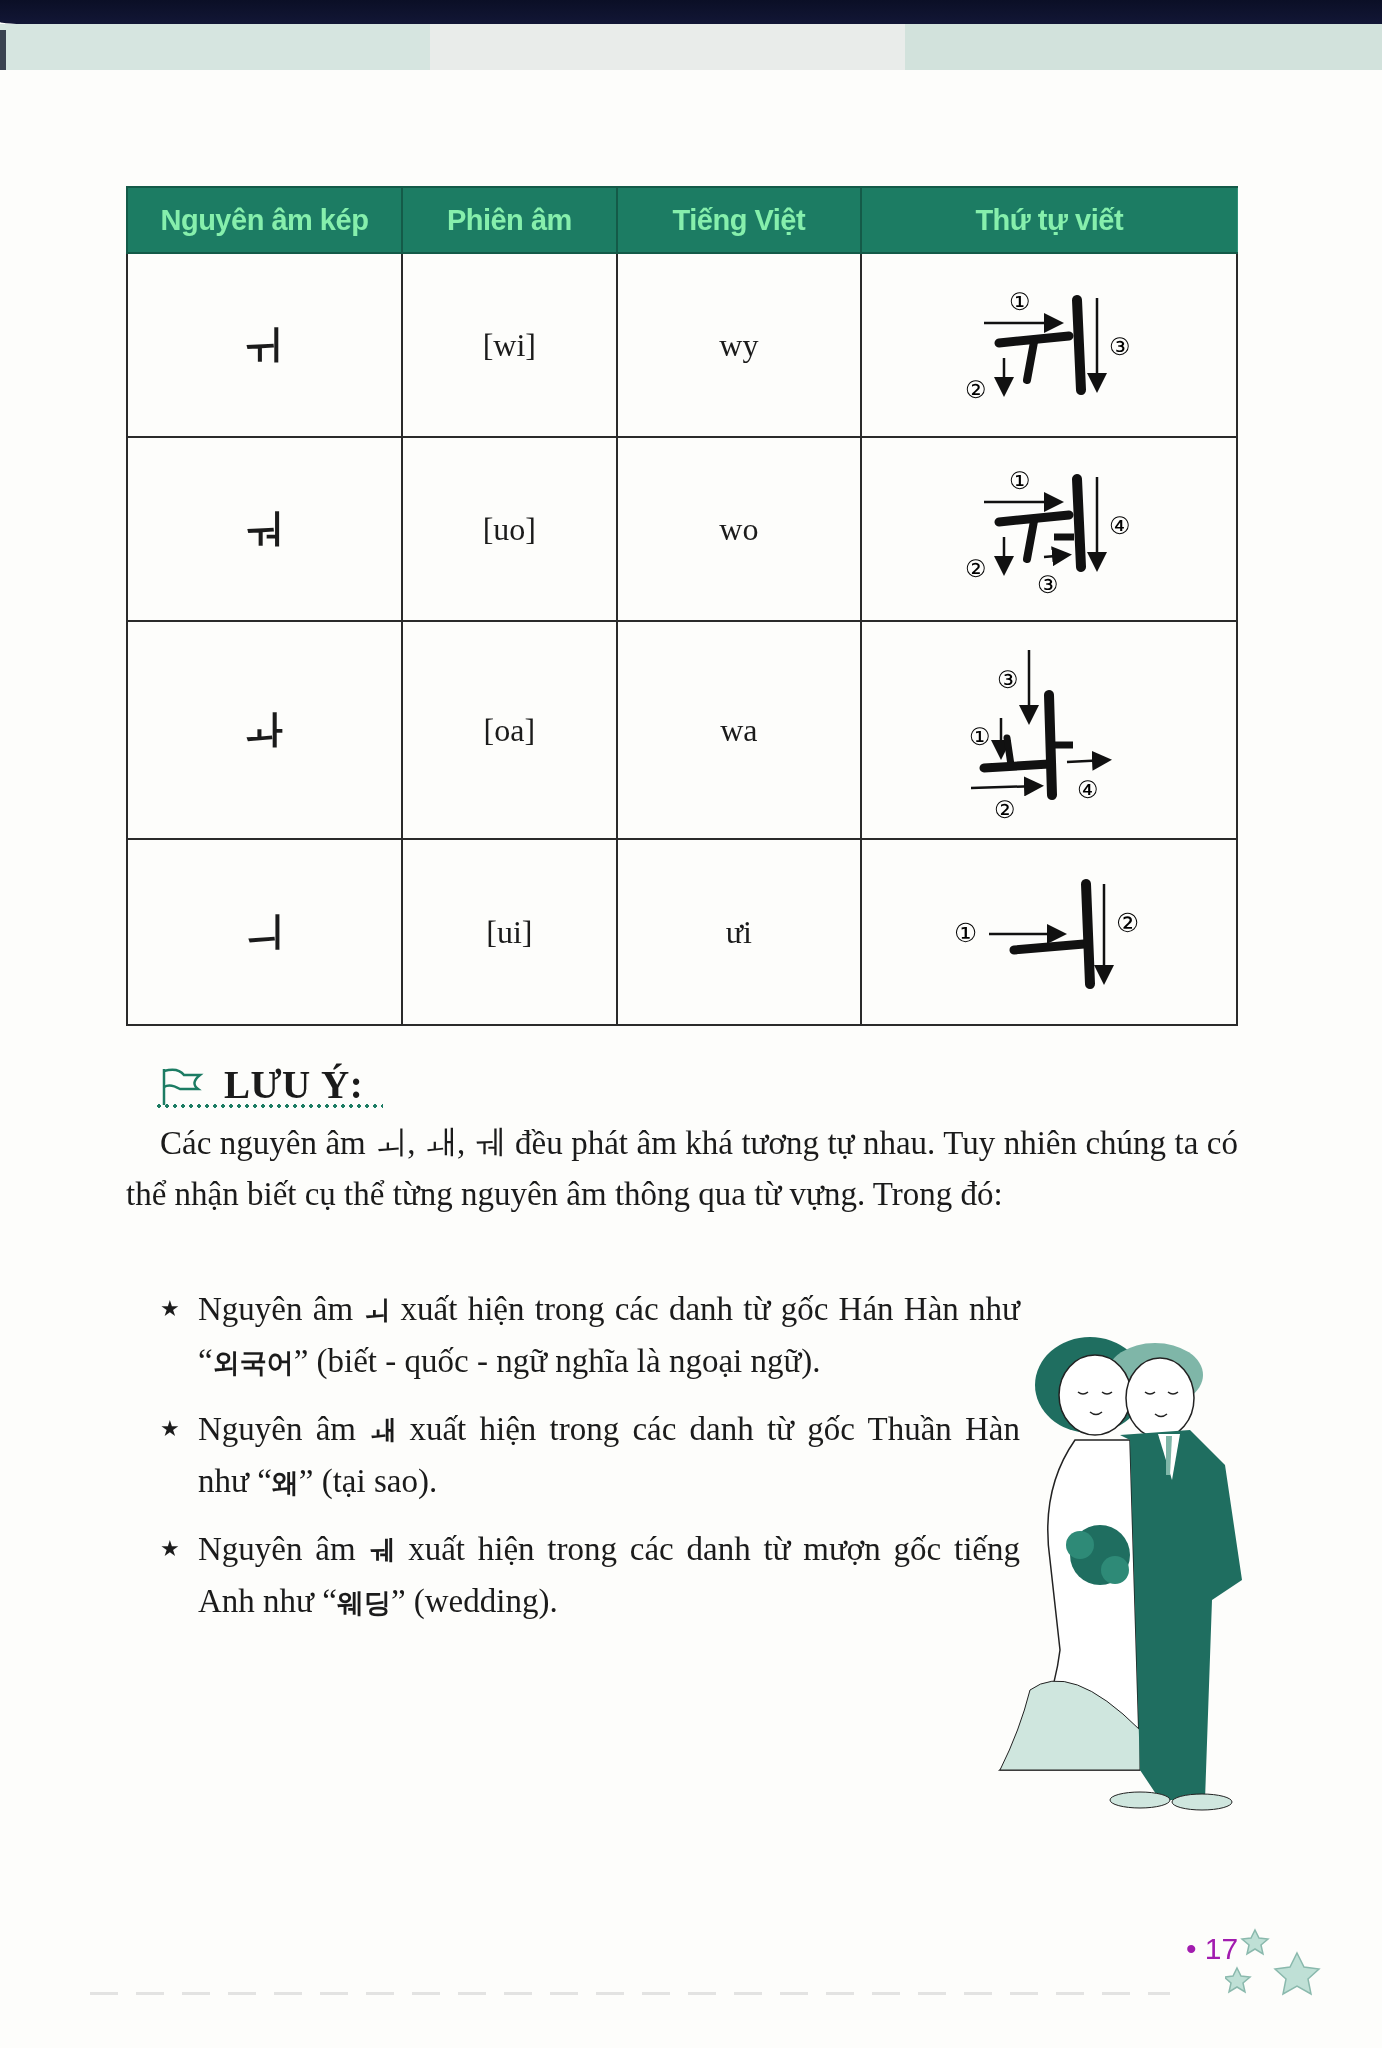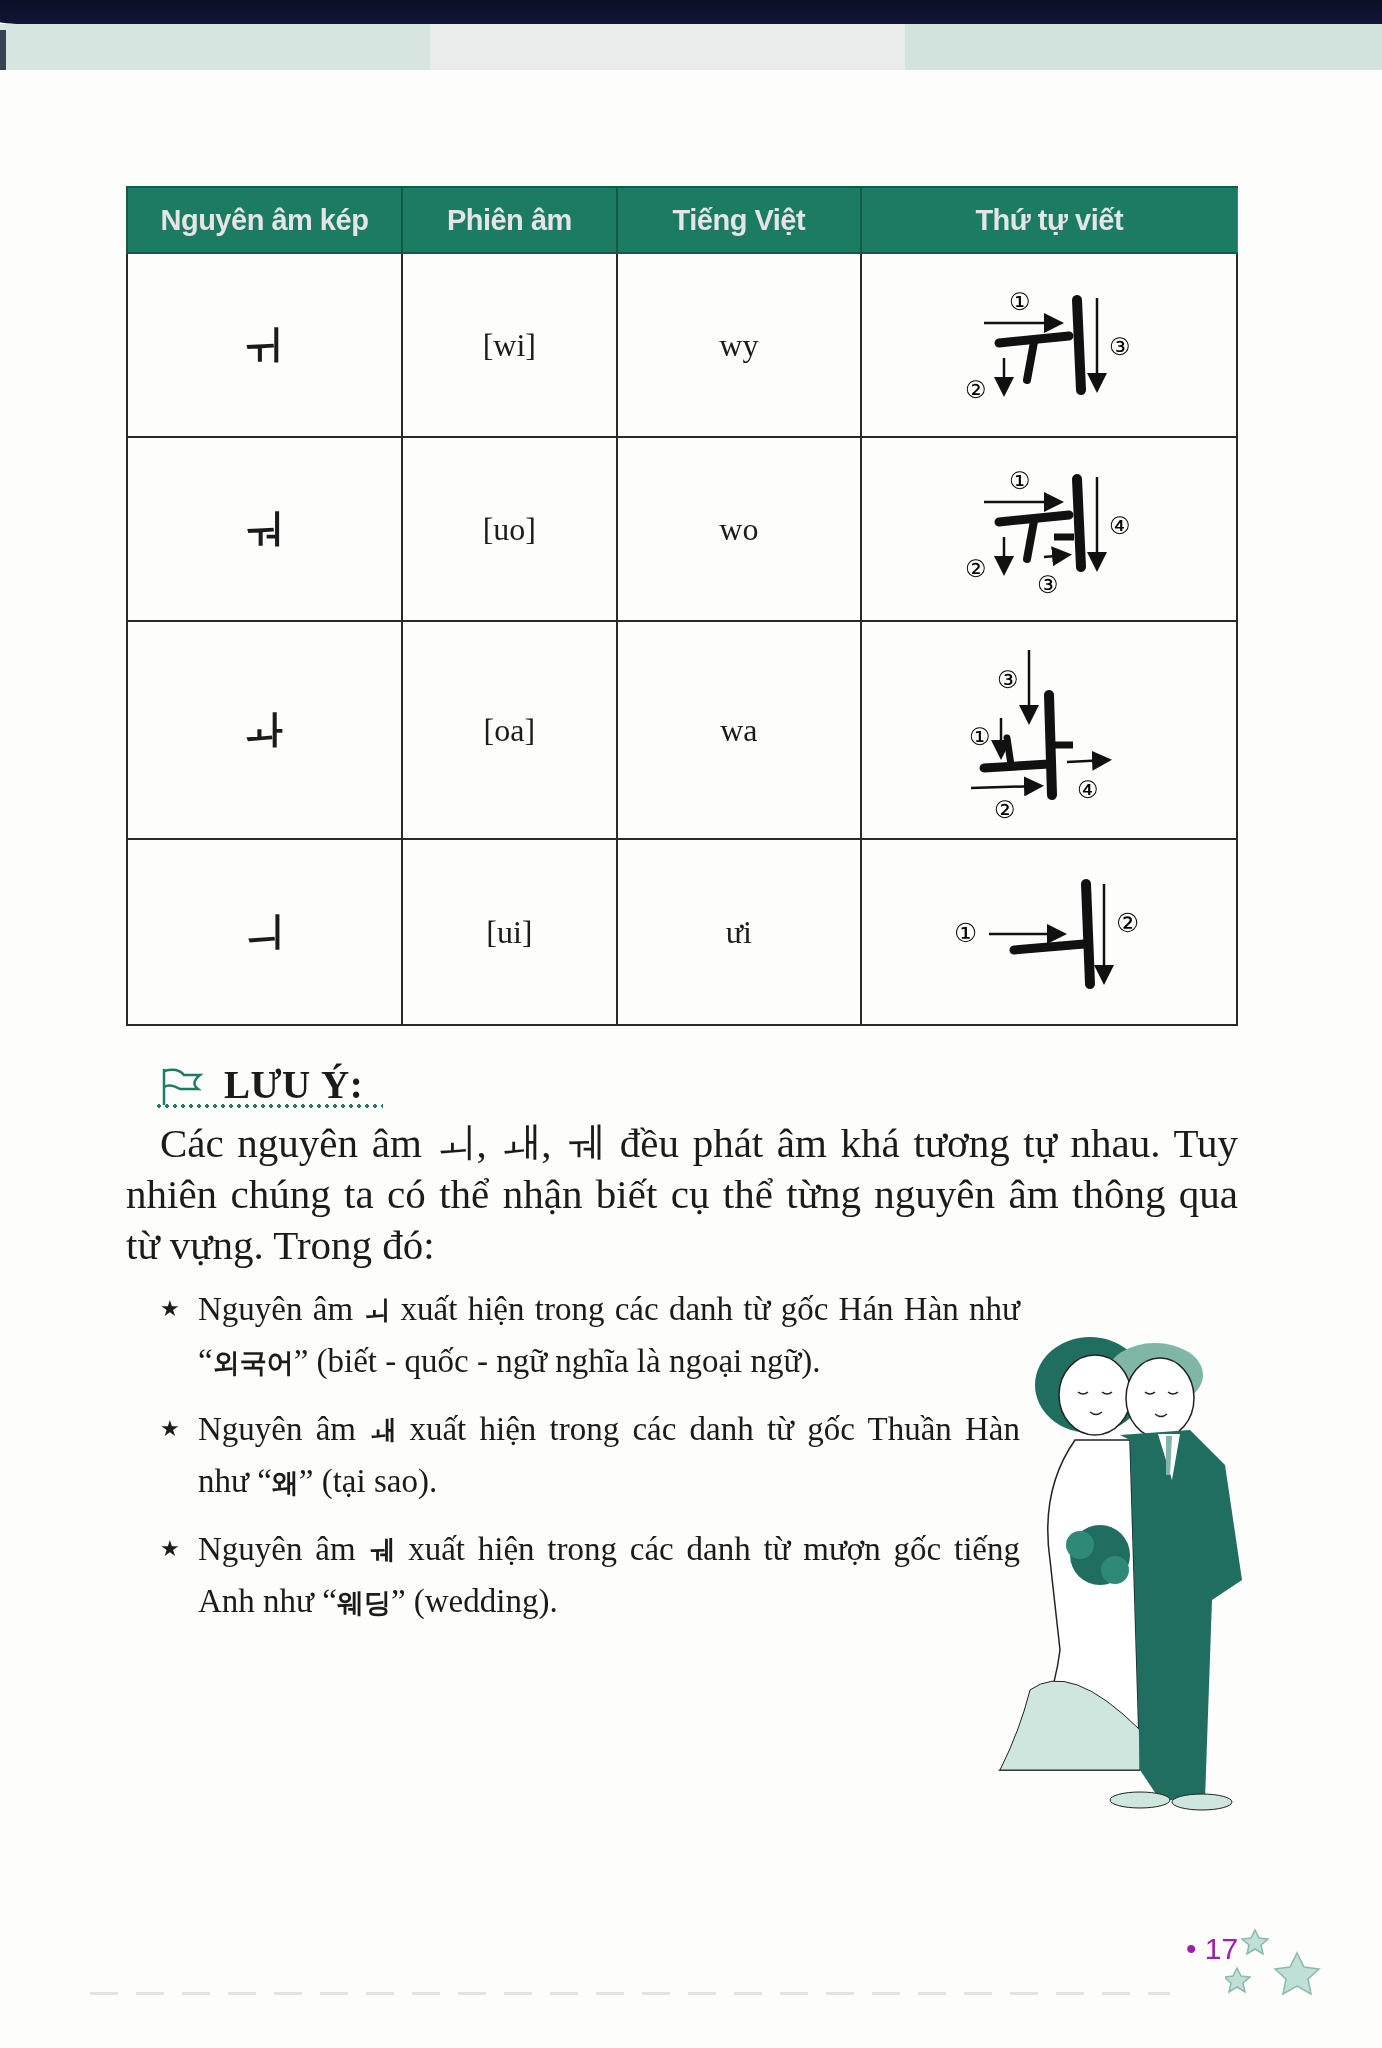--- a/index.html
+++ b/index.html
@@ -22,21 +22,21 @@
     .tb1 { width: 430px; background: #d6e5e0; }
     .tb2 { width: 475px; background: #e9ecea; }
     .tb3 { width: 477px; background: #d2e2dc; }
     .leftedge { position:absolute; left:0; top:30px; width:6px; height:40px; background:#3a4250; }
 
     table.vowels {
       position: absolute; left: 126px; top: 186px;
       width: 1112px; border-collapse: collapse;
     }
     table.vowels th {
-      background: #1c7c63; color: #e5e5e5;
+      background: #1c7c63; color: #86efac;
       font-family: "Liberation Sans", "DejaVu Sans", sans-serif;
       font-weight: bold; font-size: 29px; letter-spacing: -0.5px;
       height: 64px; border: 2px solid #145a48; border-right: 1px solid #2f9078;
       text-align: center; padding: 0;
     }
     table.vowels td {
       border: 2px solid #2a2a2a; text-align: center; padding: 0;
       font-size: 32px;
     }
     table.vowels td.glyph { font-family: "DejaVu Sans", sans-serif; font-size: 40px; font-weight: bold; }
@@ -51,21 +51,21 @@
       font-size: 39px; font-weight: bold; margin-left: 14px; margin-bottom: 2px;
       letter-spacing: 0.5px;
     }
     .note-dots {
       position: absolute; left: 155px; top: 1104px; width: 228px; height: 4px;
       background-image: radial-gradient(circle, #1c7c63 1.6px, transparent 2px);
       background-size: 8px 4px;
     }
     .para {
       position: absolute; left: 126px; top: 1118px; width: 1112px;
-      font-size: 41px; line-height: 51px; text-align: justify;
+      font-size: 33px; line-height: 51px; text-align: justify;
     }
     .para .indent { display: inline-block; width: 34px; }
     .bullets {
       position: absolute; left: 160px; top: 1284px; width: 860px;
       list-style: none; margin: 0; padding: 0;
     }
     .bullets li {
       position: relative; padding-left: 38px; font-size: 33px; line-height: 50px;
       margin-bottom: 16px; text-align: justify;
     }

